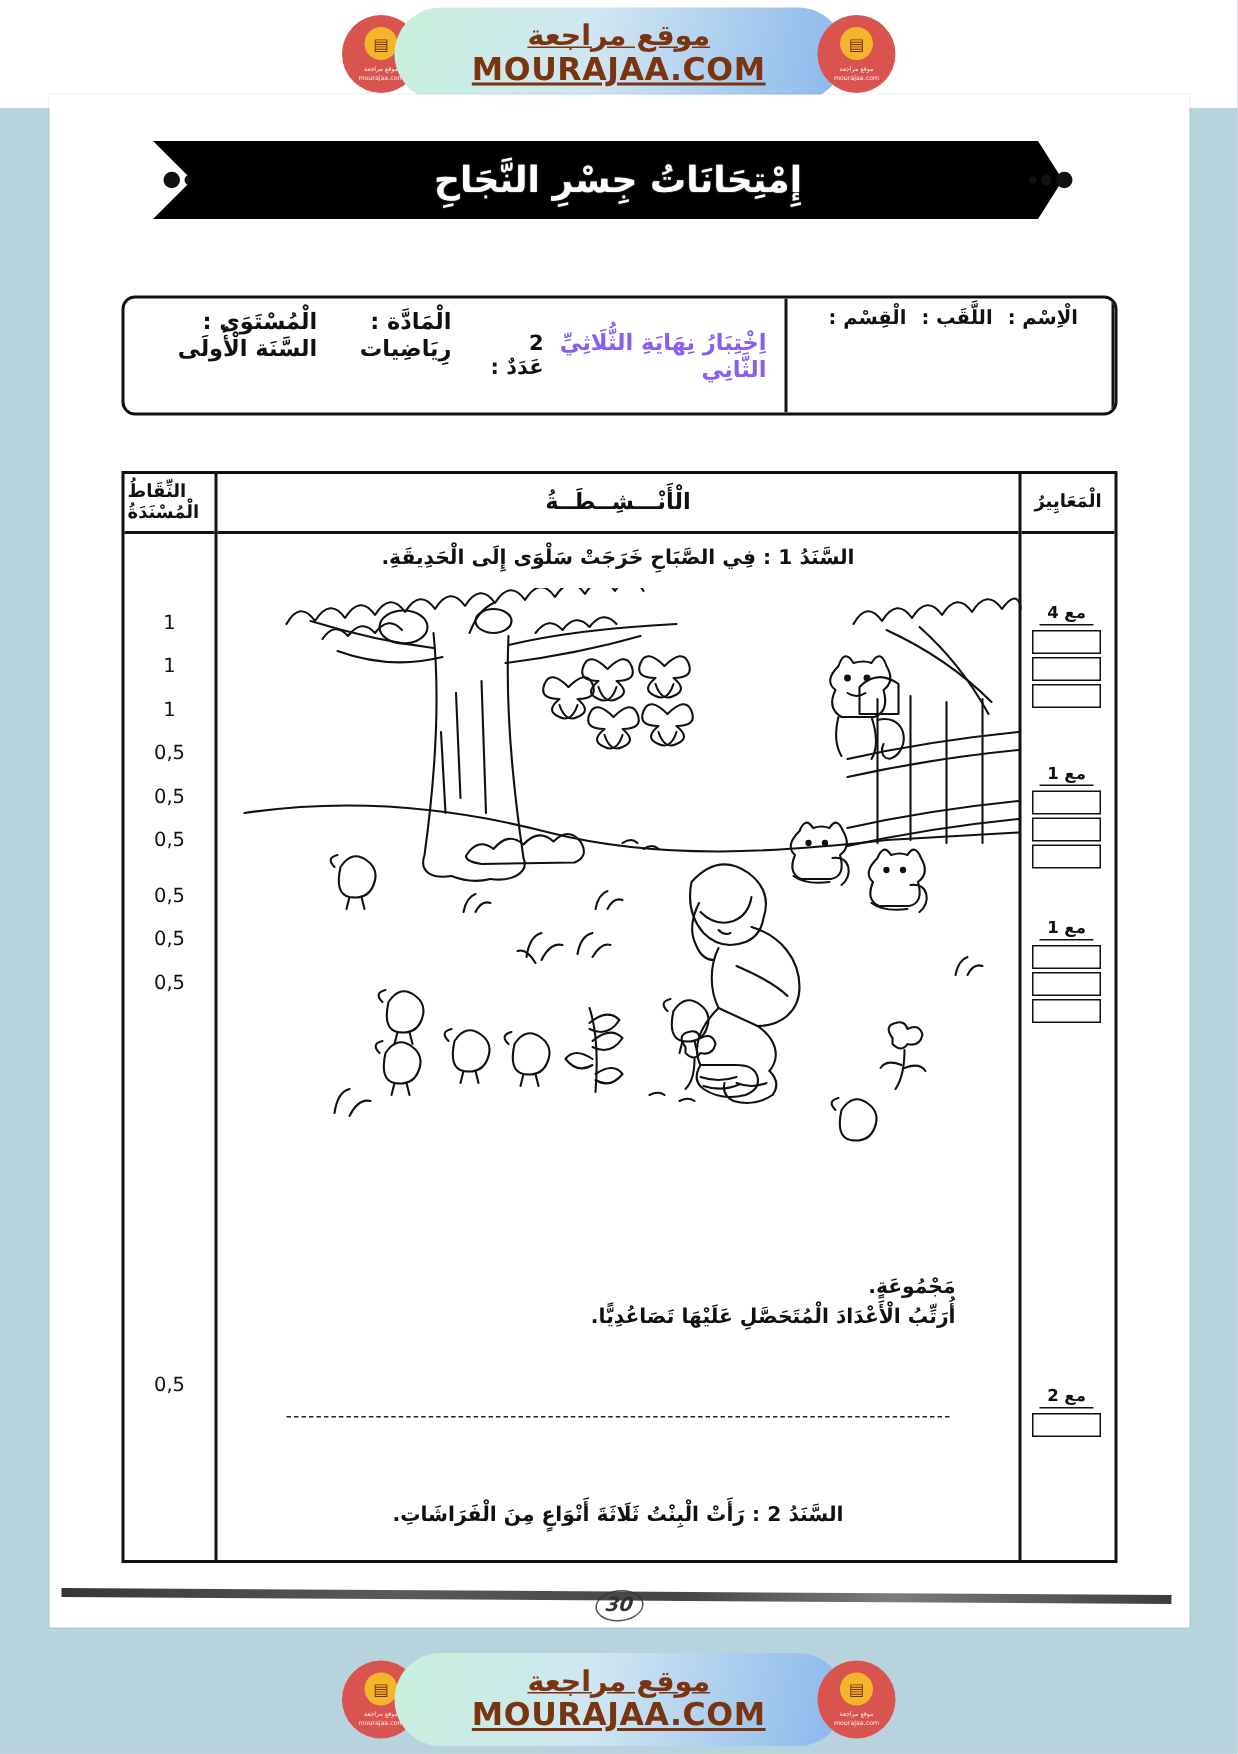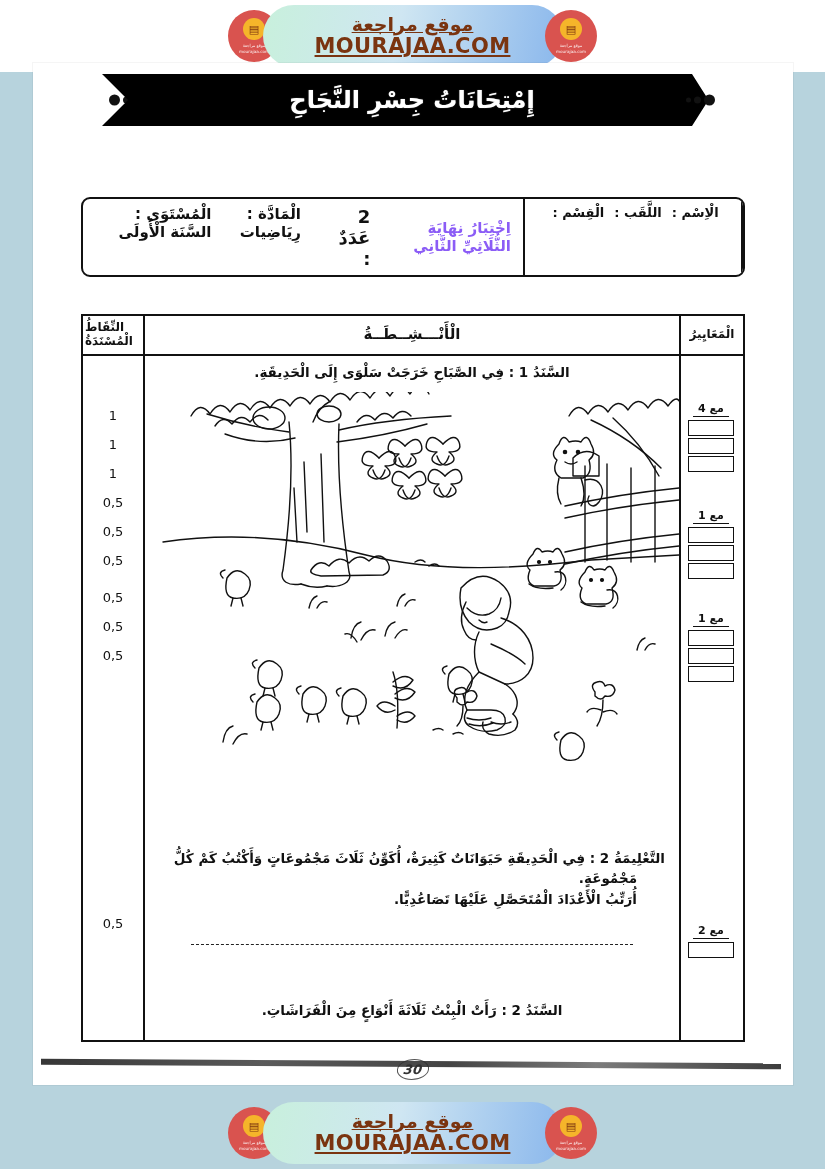--- a/index.html
+++ b/index.html
@@ -73,21 +73,21 @@
   .paper-edge {
     position: absolute; left: 8px; bottom: 18px;
     width: 740px; height: 6px;
     background: linear-gradient(90deg, #1b1b1b 0%, #444 30%, #2a2a2a 55%, #6a6a6a 75%, #222 100%);
     transform: rotate(.35deg);
     opacity: .88;
   }
 
   
   .ribbon-wrap {
-    position: absolute; left: 14px; top: 8px;
+    position: absolute; left: 14px; top: 28px;
     width: 730px; height: 58px;
     display: flex; align-items: center; justify-content: center;
   }
   .ribbon {
     position: relative;
     width: 620px; height: 52px;
     background: #000;
     clip-path: polygon(0% 0%, 100% 0%, 100% 100%, 0% 100%, 4.2% 50%);
     display: flex; align-items: center; justify-content: center;
   }
@@ -136,21 +136,21 @@
     display: flex; align-items: baseline; gap: 5px;
     font-size: 13px; color: #111; white-space: nowrap;
   }
   .fieldrow .lbl { font-weight: bold; }
   .dots {
     flex: 1;
     border-bottom: 1.6px dotted #333;
     height: 9px;
   }
   .exam-line { font-size: 15px; font-weight: bold; color: #8b5cf6; }
-  .exam-num  { font-size: 18px; font-weight: bold; color: #111; }
+  .exam-num  { font-size: 14px; font-weight: bold; color: #111; }
   .subj-line { font-size: 15px; font-weight: bold; color: #111; }
 
   
   .grid {
     position: absolute; left: 48px; top: 251px;
     width: 664px; height: 728px;
     border: 2px solid #111;
     display: flex; direction: rtl;
     background: #fff;
   }
@@ -465,21 +465,20 @@
               <path d="M296 306 q -6 -8 2 -10 q 6 -2 8 4 q 8 -4 10 4 q -2 8 -10 6 q -4 6 -10 0 Z"></path>
               <path d="M302 314 C 302 324, 300 330, 296 334"></path>
 
               <path d="M254 170 q 6 -4 10 0 M268 174 q 6 -4 10 0"></path>
               <path d="M272 338 q 6 -3 10 0 M292 342 q 6 -3 10 0"></path>
             </svg>
           </div>
 
 
           <div class="act" style="top:492px">
-            <div class="act-line">التَّعْلِيمَةُ 2 : فِي الْحَدِيقَةِ حَيَوَانَاتٌ كَثِيرَةٌ، أُكَوِّنُ ثَلَاثَ مَجْمُوعَاتٍ وَأَكْتُبُ كَمْ كُلُّ</div>
             <div class="act-line indent">مَجْمُوعَةٍ.</div>
             <div class="act-line indent">أُرَتِّبُ الْأَعْدَادَ الْمُتَحَصَّلِ عَلَيْهَا تَصَاعُدِيًّا.</div>
           </div>
 
           <div class="act" style="top:588px">
             <hr class="rule">
           </div>
 
           <div class="act" style="top:646px">
             <div class="support">السَّنَدُ 2 :   رَأَتْ الْبِنْتُ ثَلَاثَةَ أَنْوَاعٍ مِنَ الْفَرَاشَاتِ.</div>

